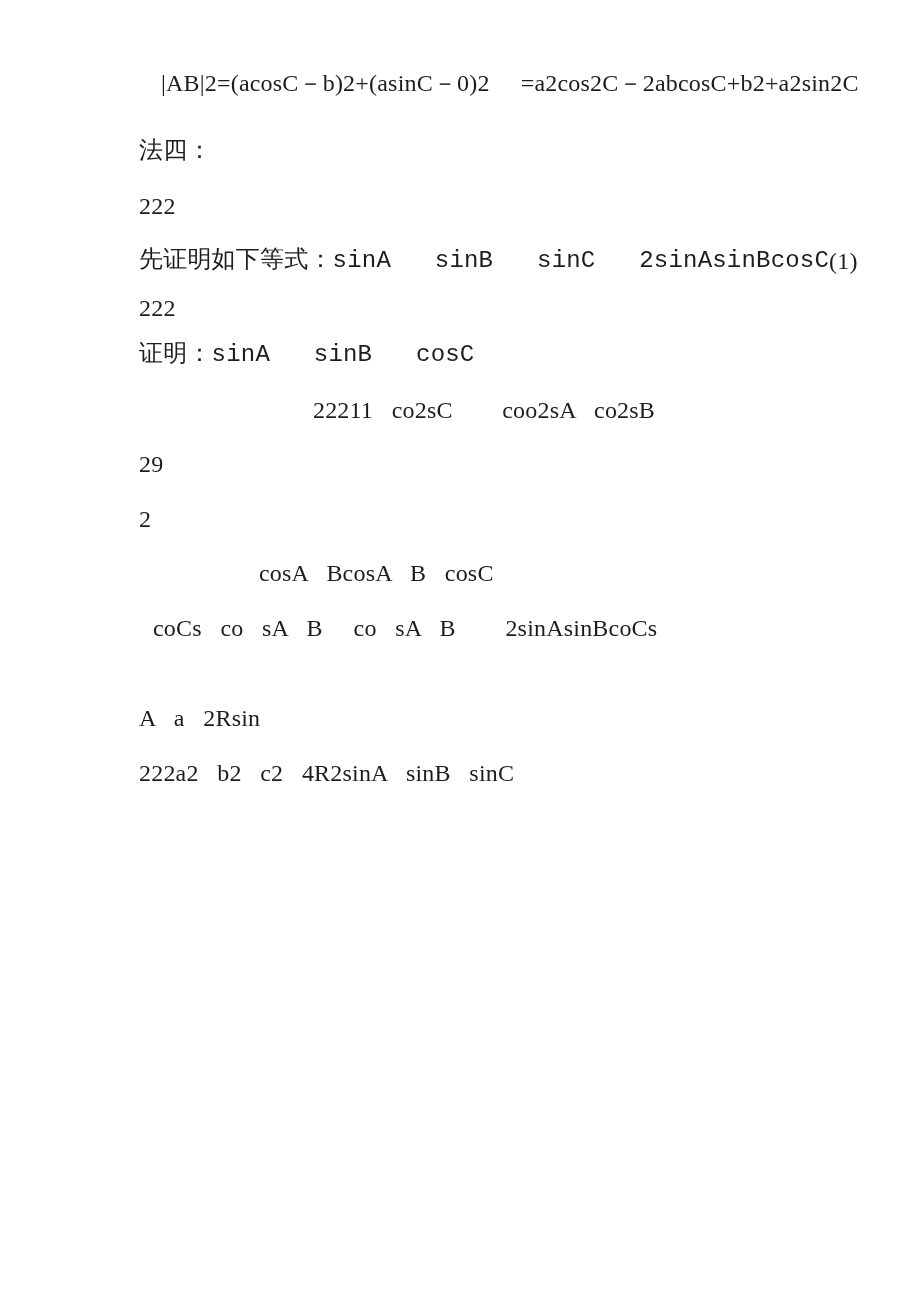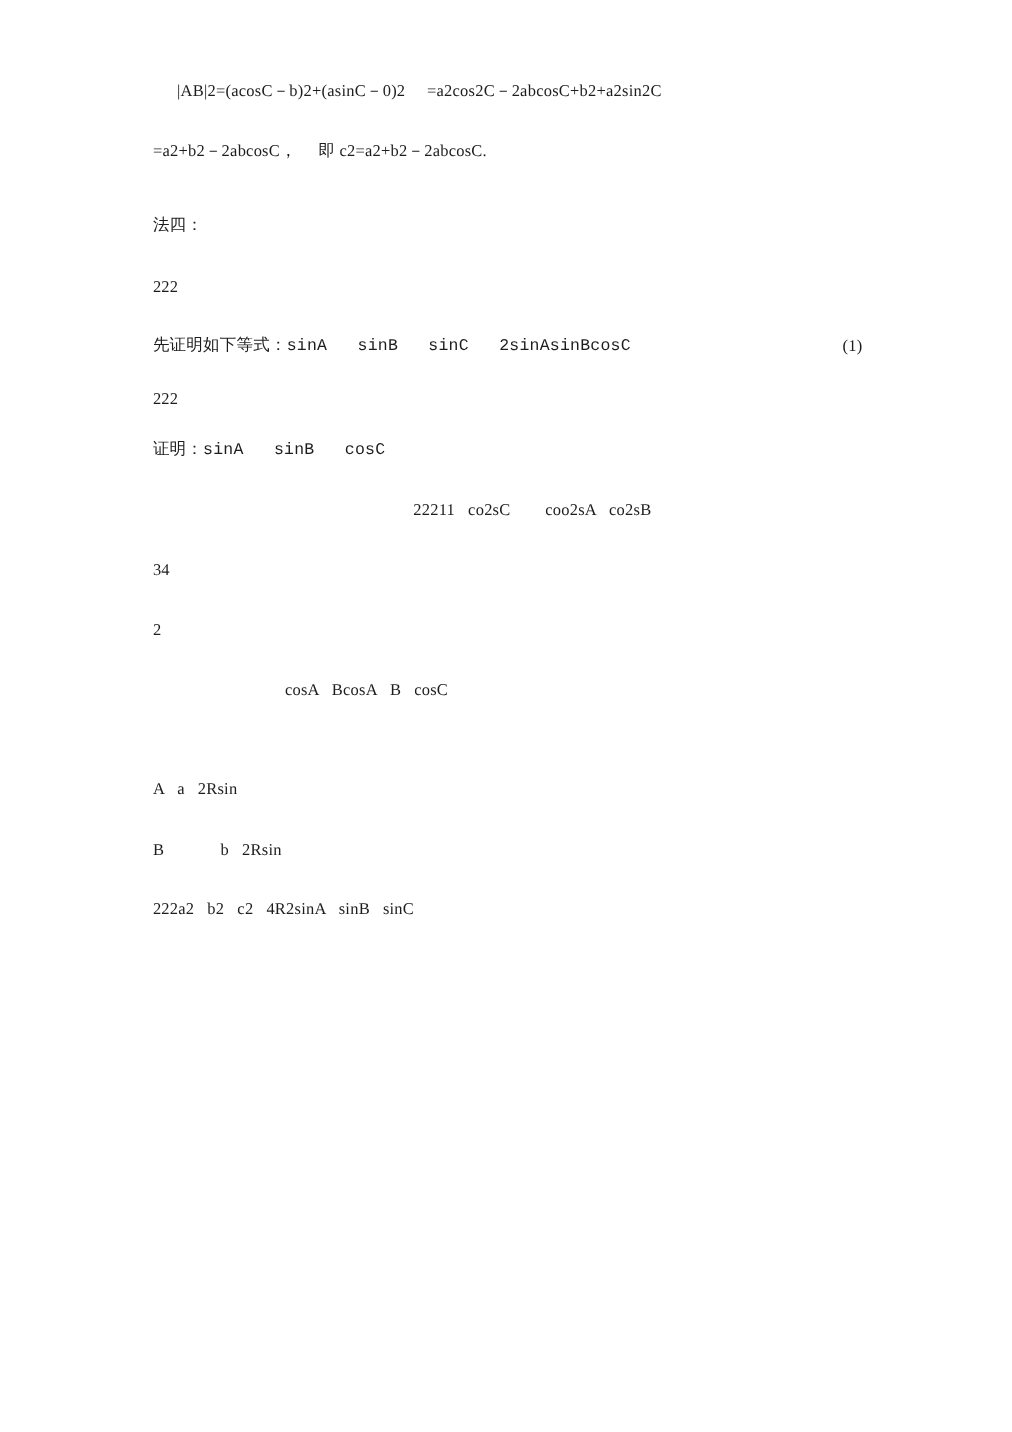--- a/index.html
+++ b/index.html
@@ -23,21 +23,21 @@
     box-sizing: border-box;
     padding: 0;
   }
   .doc-body {
     position: absolute;
     left: 139px;
     top: 0;
     width: 645px;
   }
   .line {
-    font-size: 15px;
+    font-size: 24px;
     line-height: 54.5px;
     white-space: pre;
     letter-spacing: 0.2px;
     color: #1d1d1d;
     font-family: "Liberation Serif", "DejaVu Serif", serif;
   }
   
   .line.tight { line-height: 40px; }
   .indent-1 { padding-left: 22px; }
   .indent-2 { padding-left: 45px; text-align: center; }
@@ -62,52 +62,51 @@
 </head>
 <body>
 
 <div class="page">
   <div class="doc-body">
 
     <div class="spacer-lg"></div>
 
     <div class="line indent-1">|AB|2=(acosC－b)2+(asinC－0)2     =a2cos2C－2abcosC+b2+a2sin2C</div>
 
-    <div class="line">=a2+b2－2abcosC，     即 c2=a2+b2－2abcosC.</div>
 
     <div class="spacer-sm"></div>
 
     <div class="line cjk">法四：</div>
 
     <div class="line">222</div>
 
     <div class="line eq-row">
       <span class="cjk">先证明如下等式：sinA   sinB   sinC   2sinAsinBcosC</span>
       <span class="eq-num">(1)</span>
     </div>
 
     <div class="line tight">222</div>
 
     <div class="line cjk">证明：sinA   sinB   cosC</div>
 
 
     <div class="line indent-2">22211   co2sC        coo2sA   co2sB</div>
 
-    <div class="line">34</div>
+    <div class="line">29</div>
 
     <div class="line">2</div>
 
     <div class="line indent-3">cosA   BcosA   B   cosC</div>
 
+    <div class="line indent-4">coCs   co   sA   B     co   sA   B        2sinAsinBcoCs</div>
 
     <div class="spacer-md"></div>
 
 
     <div class="line">A   a   2Rsin</div>
 
-    <div class="line">B             b   2Rsin</div>
 
 
 
     <div class="line">222a2   b2   c2   4R2sinA   sinB   sinC</div>
 
   </div>
 </div>
 
 </body></html>

